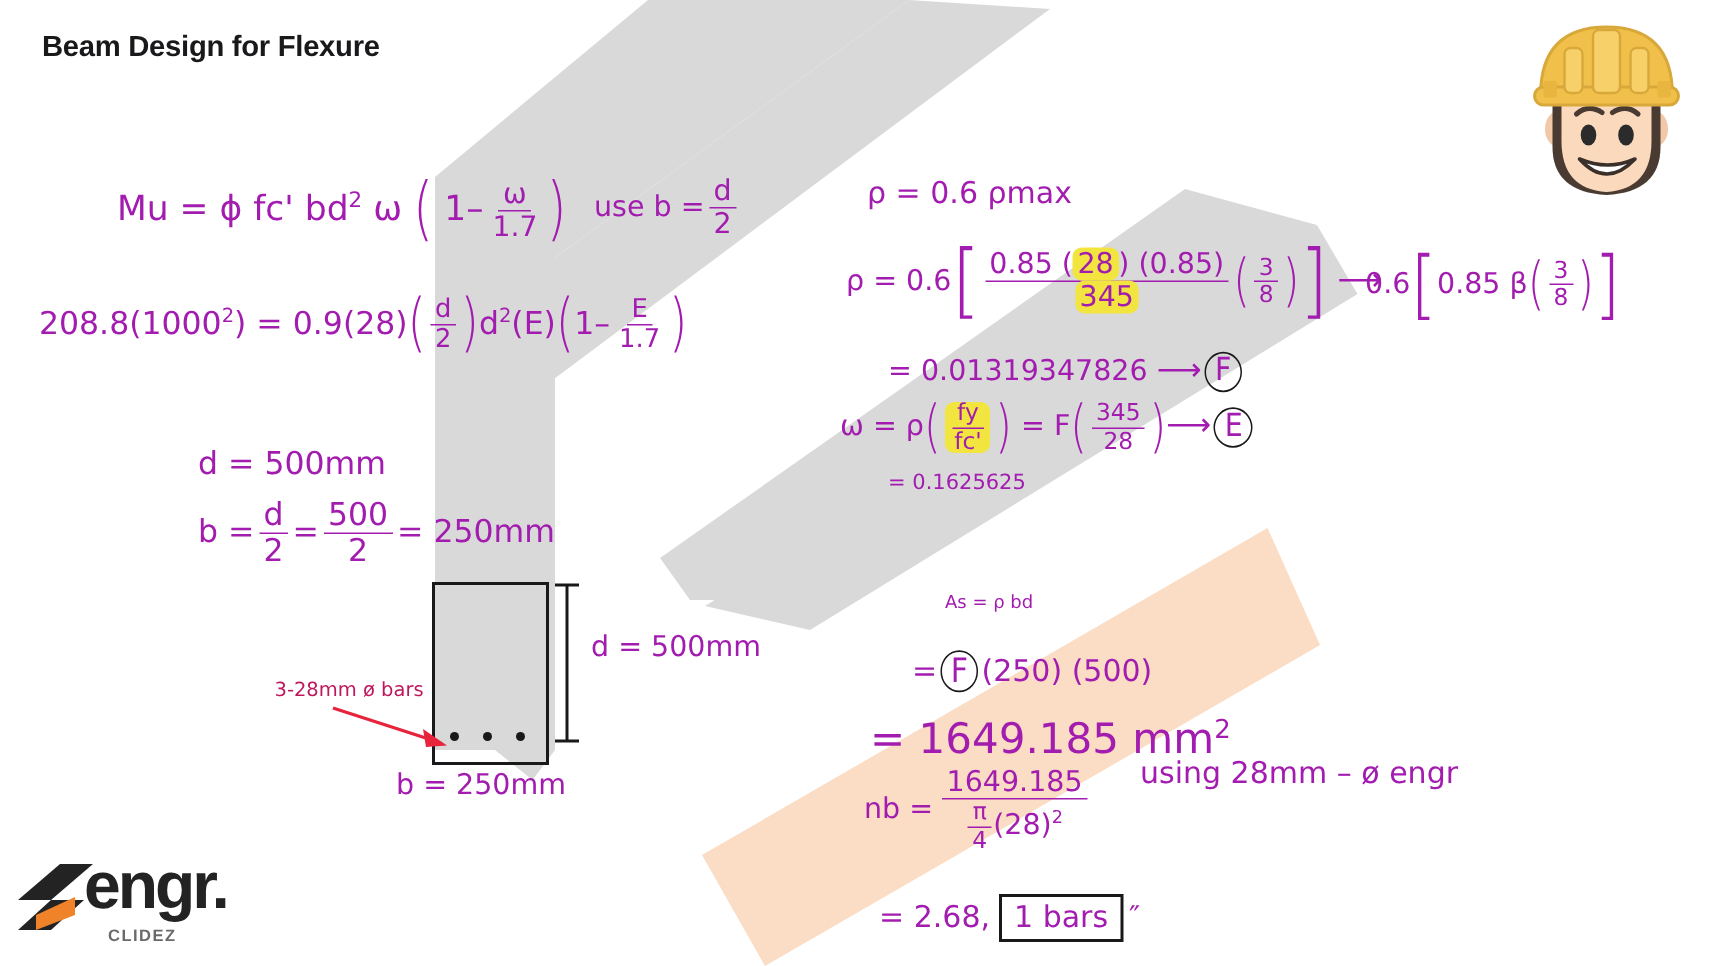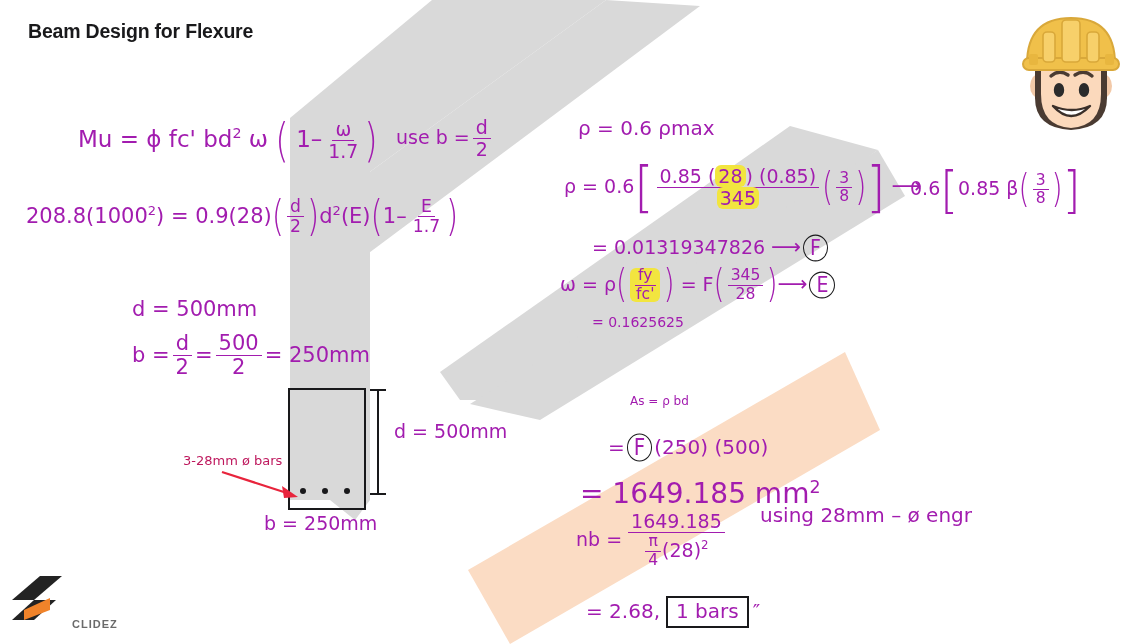--- a/index.html
+++ b/index.html
@@ -229,20 +229,21 @@
   </div>
 
   <div class="hw" style="left:760px;top:505px;font-size:20px;">using  28mm – ø  engr</div>
 
   <div class="logo" style="width:180px;height:66px;">
     <svg width="56" height="56" viewBox="0 0 56 56">
       <polygon points="30,6 52,6 24,30 2,30" fill="#232323"></polygon>
       <polygon points="24,30 46,30 24,50 2,50" fill="#232323"></polygon>
       <polygon points="14,40 40,28 40,40 14,50" fill="#f0832a"></polygon>
     </svg>
+    <div class="logo-text">engr.</div>
     <div class="logo-sub">CLIDEZ</div>
   </div>
 
   <div class="avatar">
     <svg width="124" height="130" viewBox="0 0 124 130">
 
       <ellipse cx="30" cy="84" rx="9" ry="12" fill="#f2c9a8"></ellipse>
       <ellipse cx="94" cy="84" rx="9" ry="12" fill="#f2c9a8"></ellipse>
 
       <path d="M26 70 q0 -34 36 -34 q36 0 36 34 l0 26 q0 30 -36 32 q-36 -2 -36 -32 z" fill="#4a3b32"></path>

